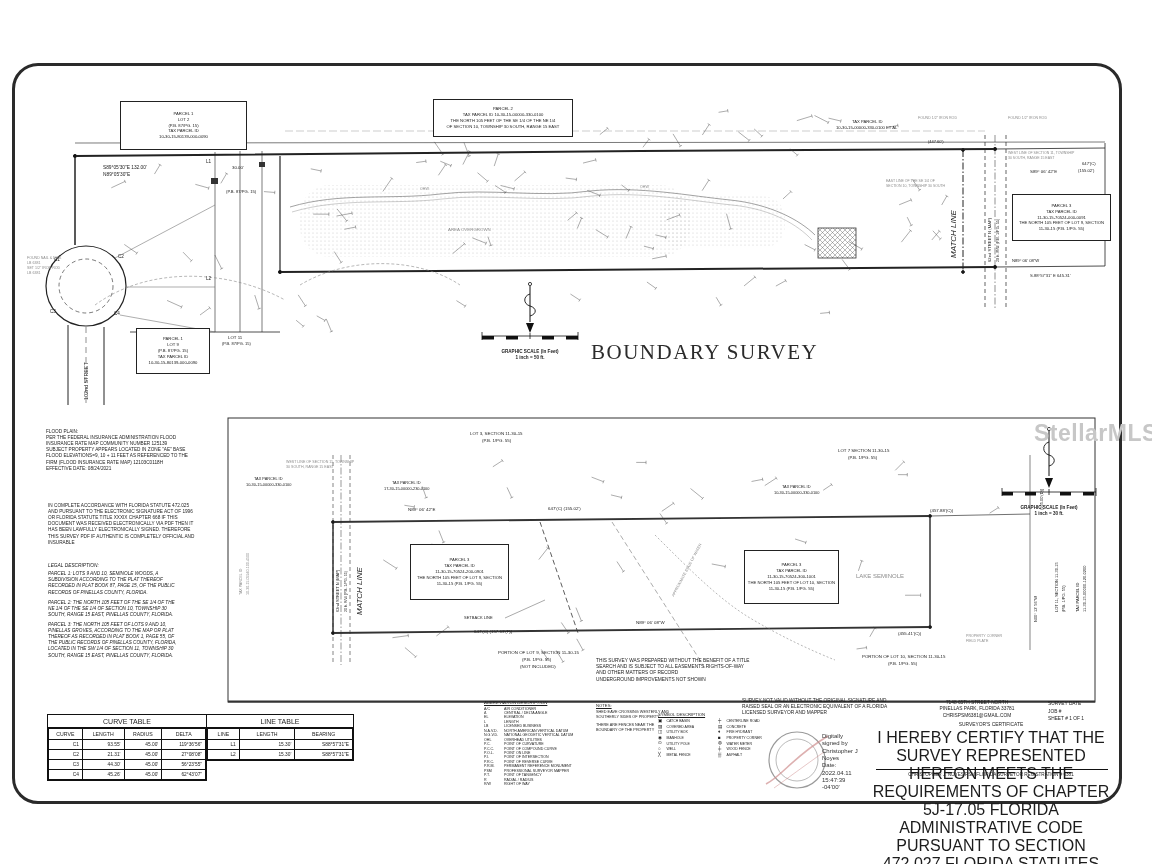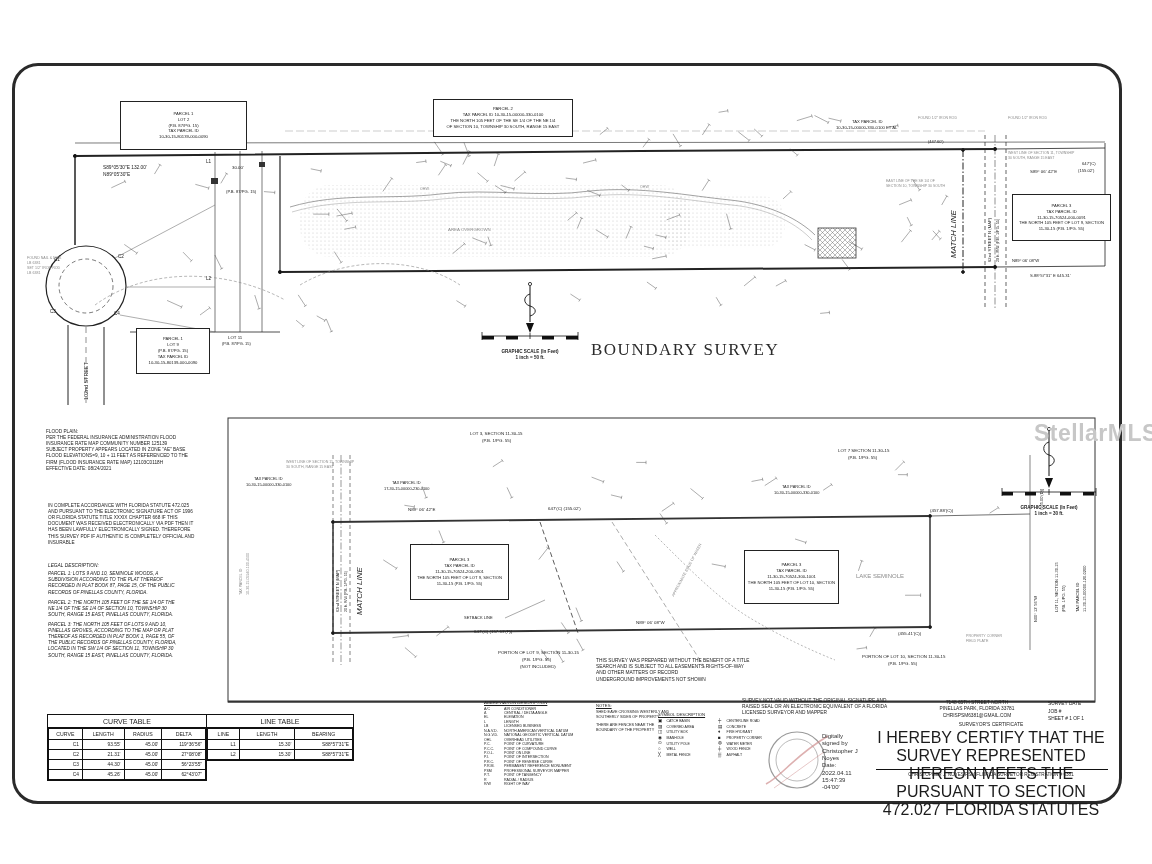--- a/index.html
+++ b/index.html
@@ -11,21 +11,21 @@
   .lbl{position:absolute;white-space:nowrap;color:#1c1c1c;transform-origin:0 0;line-height:1;}
   .lbl.g{color:#8c8c8c;}
   .lbl.i{font-style:italic;}
   .pbox{position:absolute;border:1px solid #222;background:#fff;display:flex;flex-direction:column;
         align-items:center;justify-content:center;text-align:center;z-index:3;}
   .pbox div{font-size:4.2px;line-height:1.4;white-space:nowrap;}
   .blk{position:absolute;font-size:4.7px;line-height:1.3;}
   .blk div{white-space:nowrap;}
   .ital{font-style:italic;}
   #title{position:absolute;left:591px;top:340px;font-family:"Liberation Serif", serif;
-        font-size:17px;letter-spacing:1.5px;color:#2b2b2b;}
+        font-size:21px;letter-spacing:1.5px;color:#2b2b2b;}
   #watermark{position:absolute;left:1034px;top:420px;font-size:23px;font-weight:600;
         color:#c7c7c7;letter-spacing:0.5px;z-index:6;}
   .scale{position:absolute;text-align:center;z-index:4;}
   .scale-title{font-size:4.6px;font-weight:bold;margin-top:1px;}
   .scale-ratio{font-size:4.6px;font-weight:bold;margin-top:1px;}
   .tbl{position:absolute;border:1.5px solid #111;background:#fff;z-index:4;}
   .tbl-title{border-bottom:1px solid #111;text-align:center;font-size:7px;padding:2.5px 0;}
   .tbl table{border-collapse:collapse;width:100%;}
   .tbl th{font-size:5.2px;font-weight:normal;padding:2px 3px;border:1px solid #111;}
   .tbl td{font-size:4.8px;padding:2px 3px;border:1px solid #111;text-align:right;}
@@ -723,20 +723,21 @@
   <div id="survey-meta">
     <div>SURVEY DATE</div>
     <div>JOB #</div>
     <div>SHEET # 1 OF 1</div>
   </div>
 
   <div id="certificate">
     <div class="hd">SURVEYOR'S CERTIFICATE</div>
     <div>
         <div>I HEREBY CERTIFY THAT THE SURVEY REPRESENTED HEREON MEETS THE</div>
+        <div>REQUIREMENTS OF CHAPTER 5J-17.05 FLORIDA ADMINISTRATIVE CODE</div>
         <div>PURSUANT TO SECTION 472.027 FLORIDA STATUTES</div>
       </div>
   </div>
   <div id="sig-rule"></div>
   <div id="signoff">CHRISTOPHER J. NOYES PSM    FLORIDA SURVEYOR REGISTRATION # 6381</div>
 
 <div class="lbl" style="left: 103px; top: 166px; font-size: 4.8px;">S89°05'30"E  132.00'</div>
     <div class="lbl" style="left: 103px; top: 173px; font-size: 4.8px;">N89°05'30"E</div>
     <div class="lbl" style="left: 232px; top: 166px; font-size: 4.4px;">30.00'</div>
     <div class="lbl" style="left: 226px; top: 190px; font-size: 4.2px;">(P.B. 87/PG. 15)</div>

